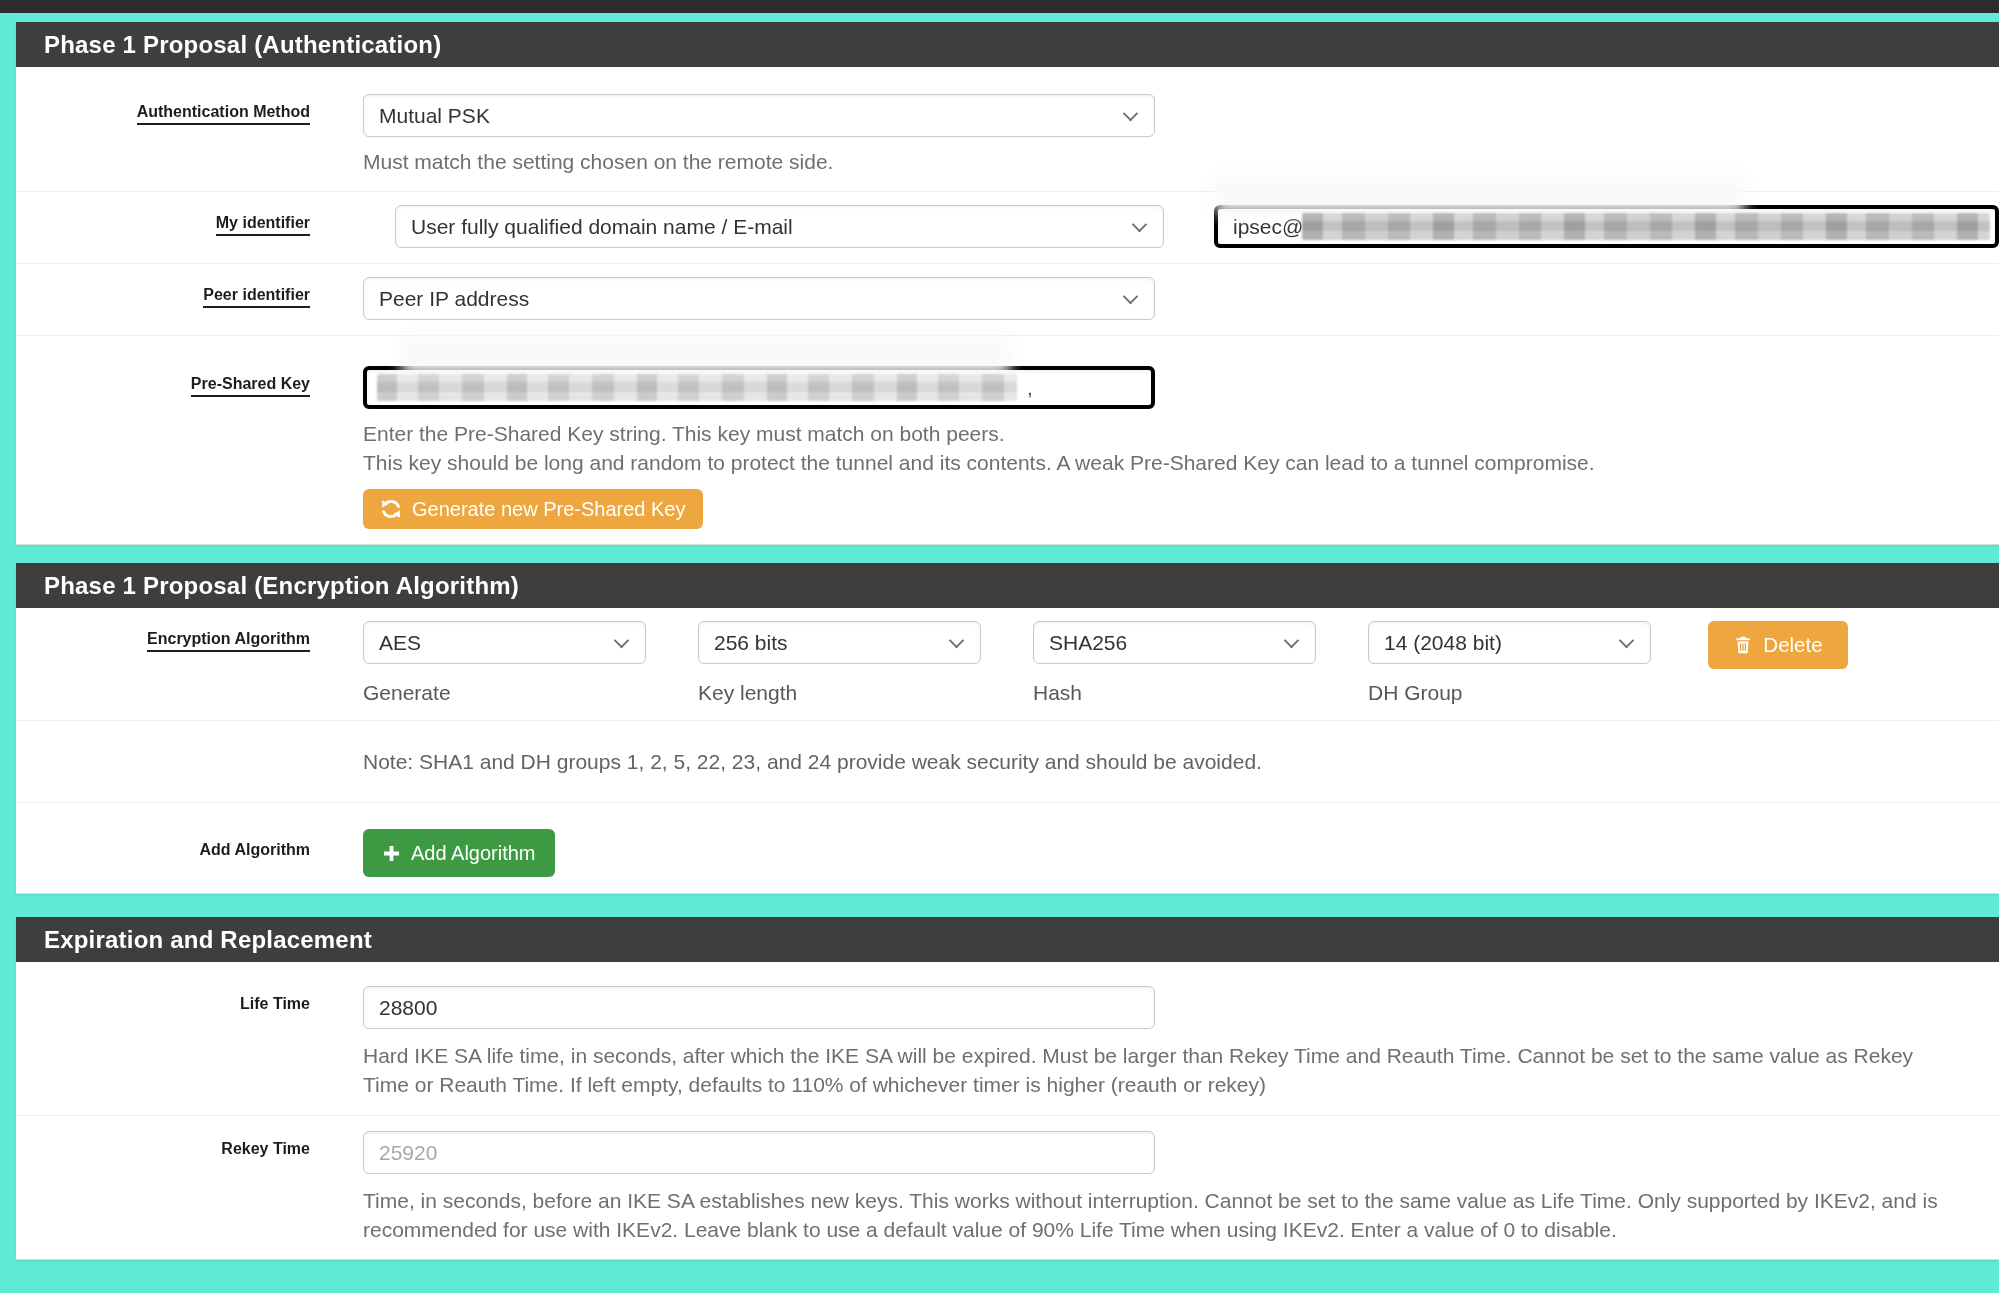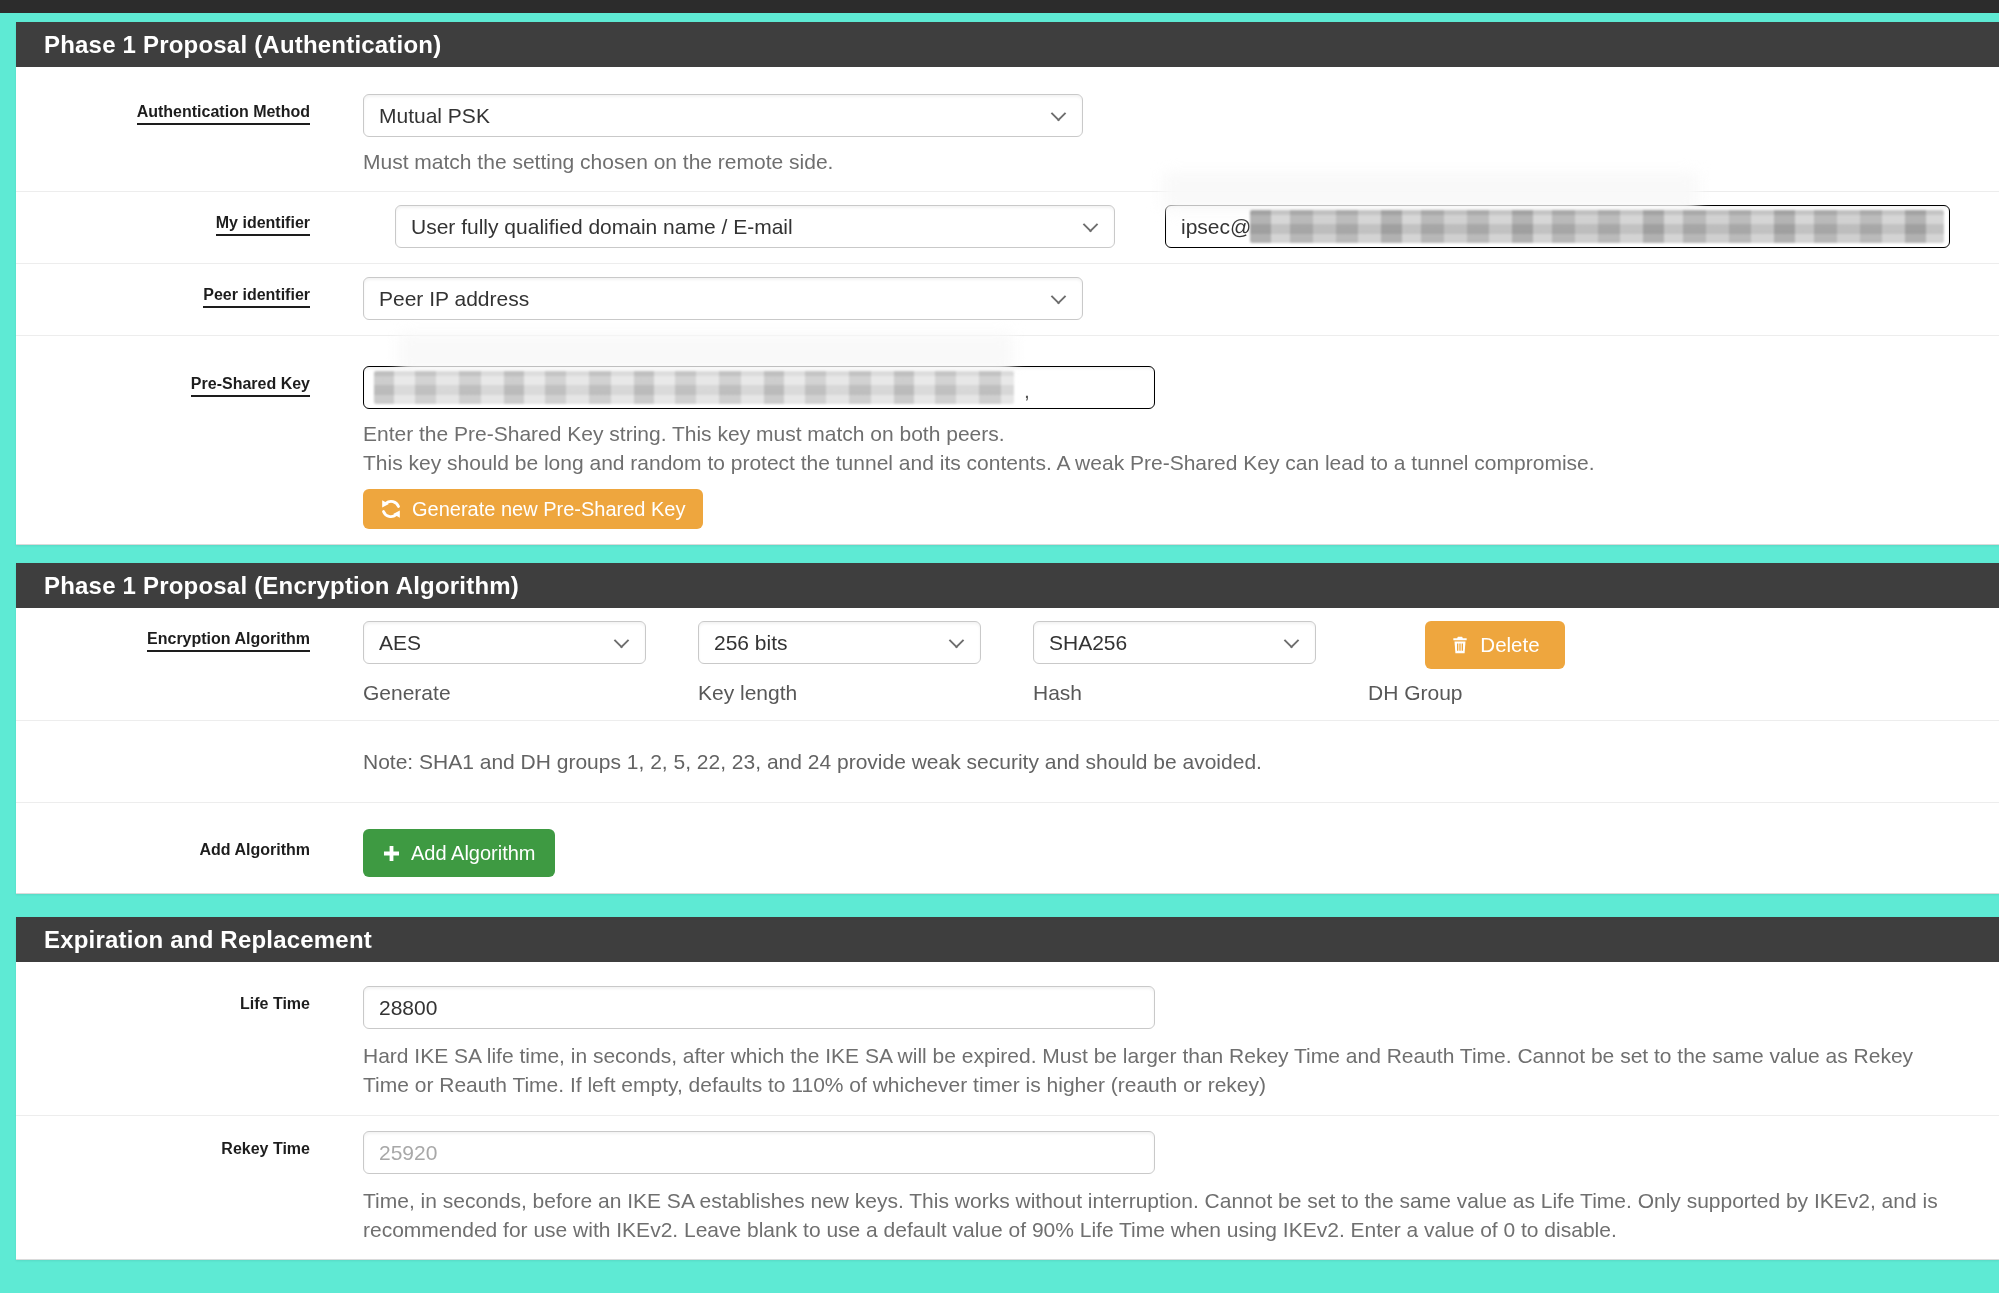--- a/index.html
+++ b/index.html
@@ -21,34 +21,34 @@
   .frow.first { padding-top:27px; }
   .frow.tall { padding-top:30px; }
   .frow.note-row { padding:26px 0; }
   .frow.add-row { padding:26px 0 16px; }
 
   .col-label { width:294px; text-align:right; padding-top:9px; flex:none; }
   .col-label .lbl { font-weight:700; font-size:16px; color:#1d1d1d; display:inline-block; }
   .col-label .lbl.u { border-bottom:2px solid #1d1d1d; padding-bottom:2px; }
   .col-ctl { margin-left:53px; flex:1 1 auto; min-width:0; }
 
-  .select { position:relative; width:720px; height:43px; background:#fff; border:1px solid #c9c9c9;
+  .select { position:relative; width:792px; height:43px; background:#fff; border:1px solid #c9c9c9;
             border-radius:6px; box-shadow:inset 0 2px 3px rgba(0,0,0,.05); display:flex; align-items:center;
             padding:0 44px 0 15px; font-size:21px; color:#333; cursor:pointer; }
   .select.sm { width:283px; }
   .chev { position:absolute; right:18px; top:50%; width:11px; height:11px;
           border-right:2px solid #6e6e6e; border-bottom:2px solid #6e6e6e;
           transform:translateY(-72%) rotate(45deg); }
 
   .tinput { width:792px; height:43px; border:1px solid #c9c9c9; border-radius:6px;
             box-shadow:inset 0 2px 3px rgba(0,0,0,.05); font-size:21px; color:#333;
             padding:0 15px; font-family:inherit; background:#fff; }
   .tinput::placeholder { color:#a8a8a8; opacity:1; }
 
-  .input-shell { position:relative; height:43px; border:1px solid #000000; border-radius:6px; background:#fff;
+  .input-shell { position:relative; height:43px; border:4px solid #000000; border-radius:6px; background:#fff;
                  box-shadow:inset 0 2px 3px rgba(0,0,0,.05); display:flex; align-items:center;
                  padding:0 15px; font-size:21px; color:#333; }
   .mosaic { position:absolute; top:4px; bottom:4px; border-radius:2px;
             background-image:
               repeating-linear-gradient(90deg, rgba(70,70,70,.20) 0 21px, rgba(255,255,255,.16) 21px 40px,
                  rgba(110,110,110,.22) 40px 63px, rgba(220,220,220,.18) 63px 86px,
                  rgba(90,90,90,.16) 86px 108px, rgba(240,240,240,.20) 108px 131px),
               repeating-linear-gradient(0deg, rgba(255,255,255,.22) 0 9px, rgba(0,0,0,.05) 9px 19px),
               linear-gradient(#c4c4c4,#bdbdbd);
             filter:blur(1.2px); }
@@ -186,20 +186,24 @@
               <i class="chev"></i>
             </div>
             <div class="select sm">
               <span>256 bits</span>
               <i class="chev"></i>
             </div>
             <div class="select sm">
               <span>SHA256</span>
               <i class="chev"></i>
             </div>
+            <div class="select sm" style="margin-right:0;">
+              <span>14 (2048 bit)</span>
+              <i class="chev"></i>
+            </div>
             <button class="btn btn-delete">
               <svg viewBox="0 0 24 24" width="20" height="20">
                 <path fill="#fff" d="M9.4 2h5.2l.8 1.8H20v2.5H4V3.8h4.6L9.4 2z"></path>
                 <path fill="#fff" d="M5.4 7.7h13.2L17.5 22h-11L5.4 7.7z"></path>
                 <path stroke="#eea63e" stroke-width="1.6" fill="none" d="M9.2 10.3v8.6M12 10.3v8.6M14.8 10.3v8.6"></path>
               </svg>
               <span>Delete</span>
             </button>
           </div>
           <div class="caption-row">

